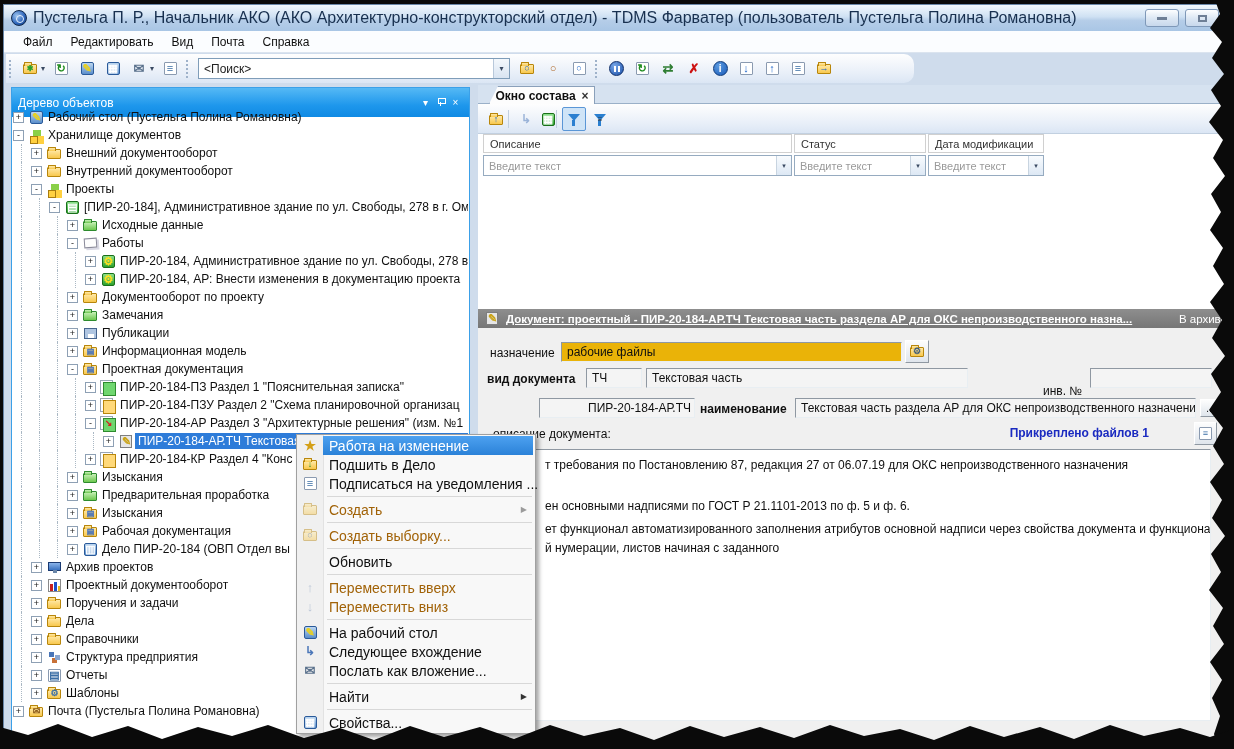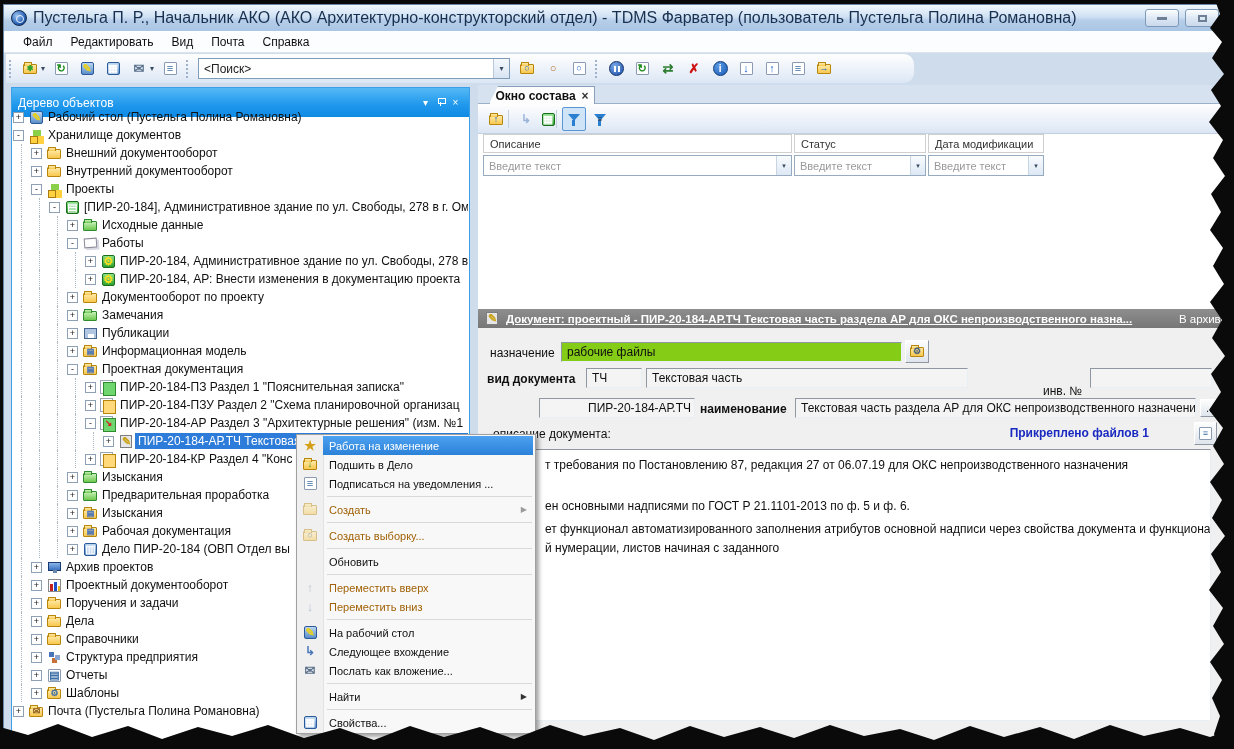--- a/index.html
+++ b/index.html
@@ -117,32 +117,32 @@
 
   
   .propshead { position:absolute; left:0; right:0; top:206px; height:16px; background:linear-gradient(#aab0b8,#8d949e); color:#fff; font-size:11px; display:flex; align-items:center; padding-left:5px; }
   .docbar { position:absolute; left:0; right:0; top:224px; height:19px; background:linear-gradient(#8e8e8e,#767676); color:#fff; display:flex; align-items:center; padding:0 6px; }
   .docbar-title { font-size:11.5px; font-weight:bold; text-decoration:underline; white-space:nowrap; overflow:hidden; flex:1; margin-left:5px; }
   .docbar-right { font-size:11.5px; margin-left:10px; white-space:nowrap; }
   .form { position:absolute; left:0; right:0; top:243px; bottom:0; background:#f0f0f0; }
   .flabel { position:absolute; font-size:12px; color:#101010; }
   .flabel.b { font-weight:bold; }
   .field { position:absolute; height:20px; border:1px solid; border-color:#8f98a2 #e8eef2 #e8eef2 #8f98a2; background:#f4f4f4; font-size:12px; color:#101010; display:flex; align-items:center; padding-left:5px; white-space:nowrap; overflow:hidden; }
-  .field.white { background:#84cc16; }
+  .field.white { background:#eab308; }
   .fbtn { position:absolute; border:1px solid; border-color:#fff #8f98a2 #8f98a2 #fff; background:linear-gradient(#fdfdfd,#dfe5ec); display:flex; align-items:center; justify-content:center; font-size:11px; color:#222; }
   .attached { position:absolute; font-size:12px; font-weight:bold; color:#1a2ac0; }
   .descbox { position:absolute; left:5px; right:22px; top:121px; height:272px; background:#fff; border:1px solid; border-color:#8f98a2 #e8eef2 #e8eef2 #8f98a2; font-size:12px; color:#101010; padding-left:61px; overflow:hidden; }
   .dline { line-height:15px; white-space:nowrap; }
 
   
   .ctxmenu { position:absolute; left:296px; top:434px; width:240px; background:#f8f8f8; border:1px solid #a0a0a0; box-shadow:3px 3px 4px rgba(0,0,0,.35); z-index:40; padding:1px 0; }
   .ctxmenu::before { content:""; position:absolute; left:0; top:0; bottom:0; width:26px; background:#f0f0f0; border-right:1px solid #e2e2e2; }
   .mrow { position:relative; height:19px; display:flex; align-items:center; }
   .mico { width:26px; flex:none; display:flex; align-items:center; justify-content:center; position:relative; z-index:1; }
-  .mtext { flex:1; font-size:11px; color:#101010; padding-left:6px; height:19px; display:flex; align-items:center; position:relative; z-index:1; white-space:nowrap; }
+  .mtext { flex:1; font-size:14px; color:#101010; padding-left:6px; height:19px; display:flex; align-items:center; position:relative; z-index:1; white-space:nowrap; }
   .mrow.hl .mtext { background:linear-gradient(#4da1f0,#2b82d8); color:#fff; margin-right:2px; }
   .mrow.dis .mtext { color:#a16207; }
   .mrow.dis .mico { opacity:.45; }
   .marrow { position:absolute; right:8px; font-size:8px; color:#333; z-index:2; }
   .mrow.dis .marrow { color:#9b9b9b; }
   .msep { height:7px; position:relative; }
   .msep::after { content:""; position:absolute; left:30px; right:3px; top:3px; border-top:1px solid #d8d8d8; }
 </style>
 </head>
 <body>

